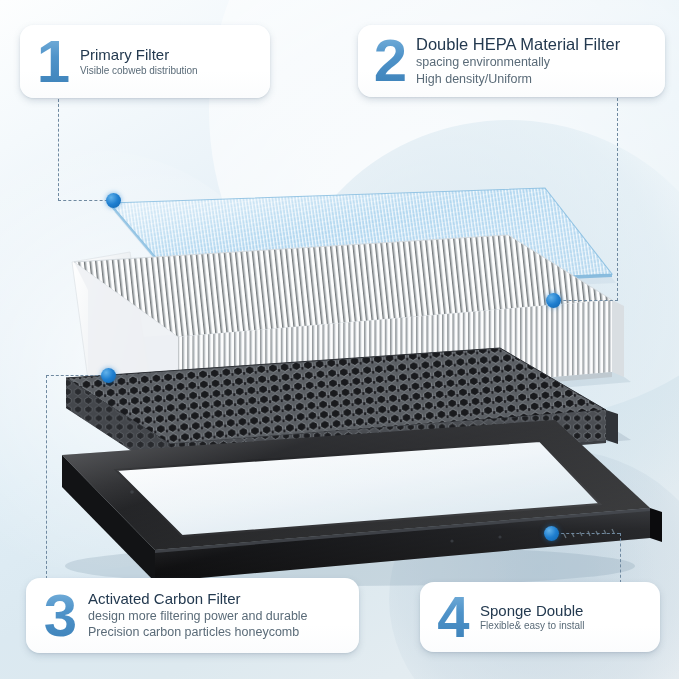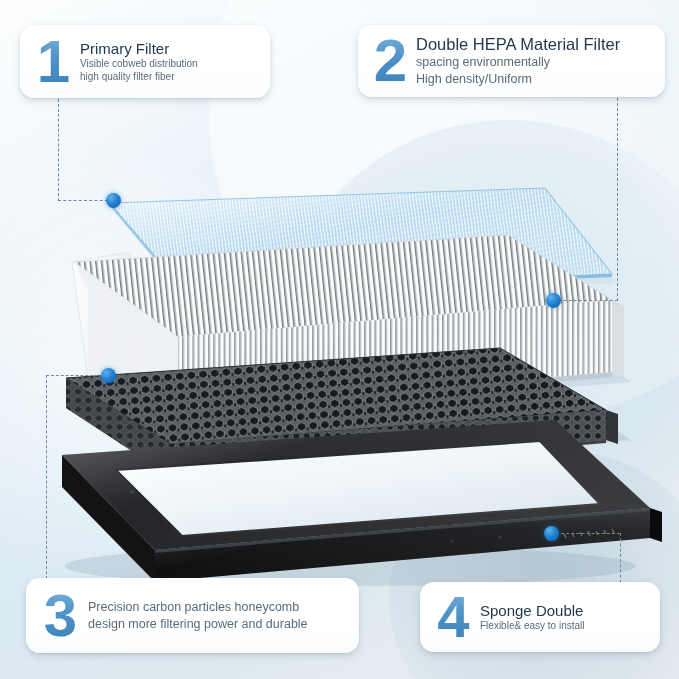--- a/index.html
+++ b/index.html
@@ -372,38 +372,38 @@
 
   <div class="leader leader-h" id="leader-4-h" style="left:551px; top:533px; width:69px;"></div>
   <div class="leader leader-v" id="leader-4-v" style="left:620px; top:533px; height:50px;"></div>
   <div class="dot" id="marker-4" style="left:544px; top:526px;"></div>
 
   <div class="callout" id="callout-1">
     <div class="callout-num">1</div>
     <div class="callout-text">
       <div class="callout-title">Primary Filter</div>
       <div class="callout-desc">Visible cobweb distribution</div>
-      <div class="callout-desc">high quality filter fiber</div>
     </div>
   </div>
 
   <div class="callout" id="callout-2">
     <div class="callout-num">2</div>
     <div class="callout-text">
       <div class="callout-title">Double HEPA Material Filter</div>
       <div class="callout-desc">spacing environmentally</div>
       <div class="callout-desc">High density/Uniform</div>
     </div>
   </div>
 
   <div class="callout" id="callout-3">
     <div class="callout-num">3</div>
     <div class="callout-text">
+      <div class="callout-title">Activated Carbon Filter</div>
+      <div class="callout-desc">design more filtering power and durable</div>
       <div class="callout-desc">Precision carbon particles honeycomb</div>
-      <div class="callout-desc">design more filtering power and durable</div>
     </div>
   </div>
 
   <div class="callout" id="callout-4">
     <div class="callout-num">4</div>
     <div class="callout-text">
       <div class="callout-title">Sponge Double</div>
       <div class="callout-desc">Flexible&amp; easy to install</div>
     </div>
   </div>

